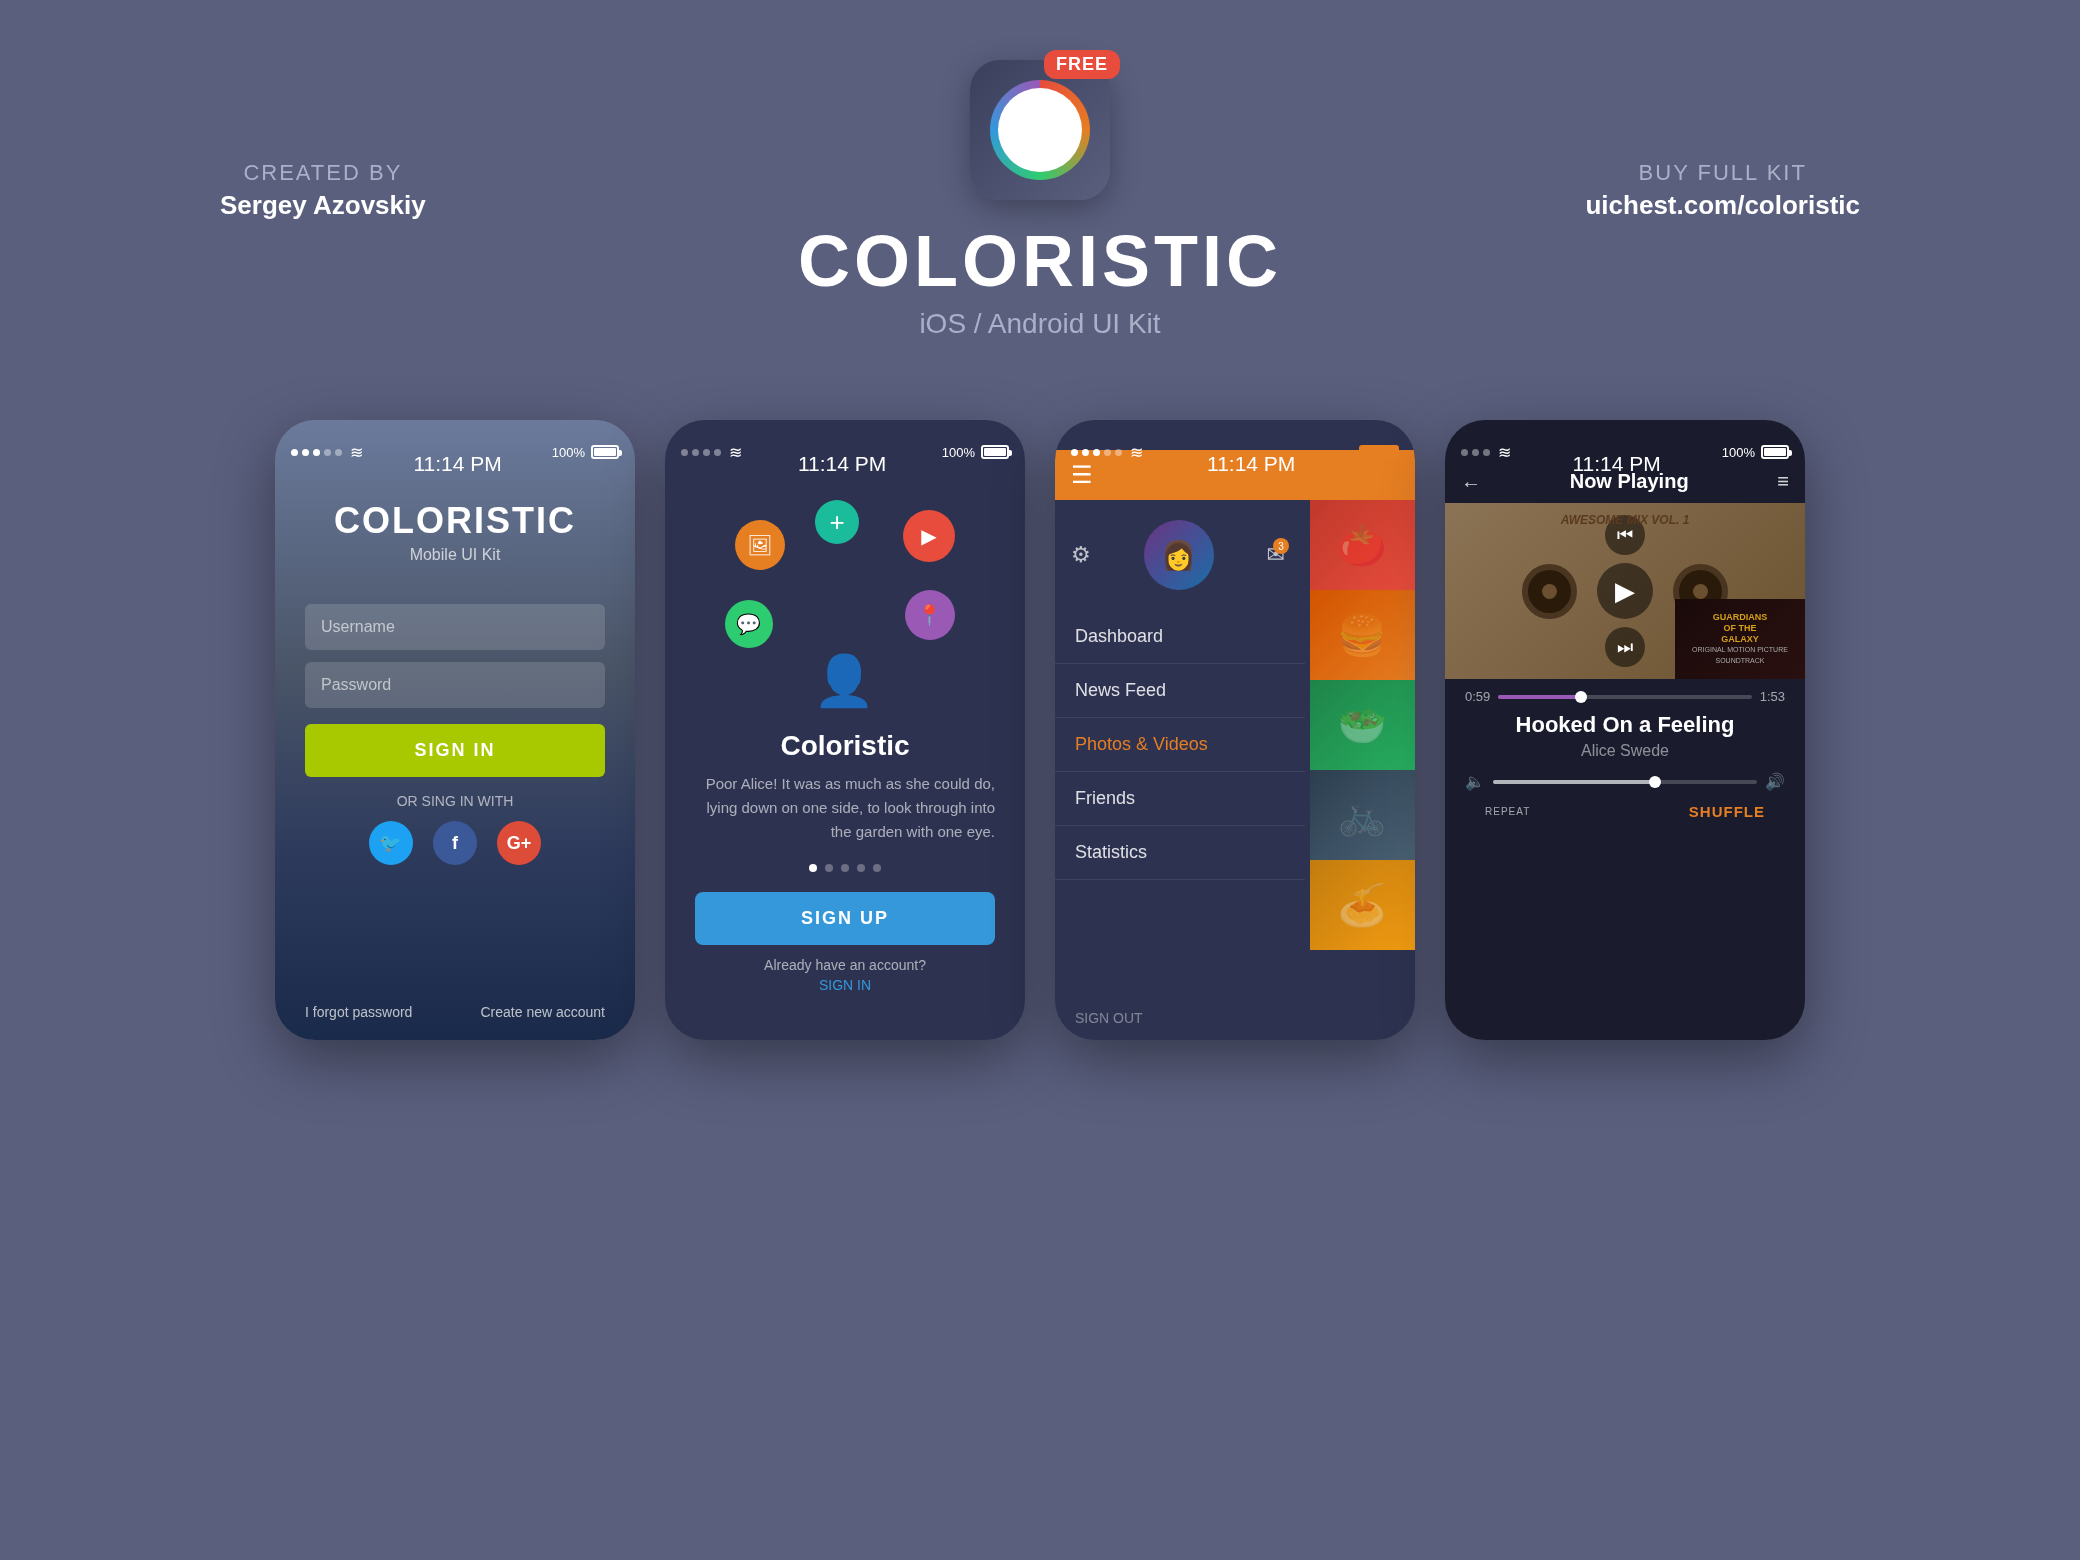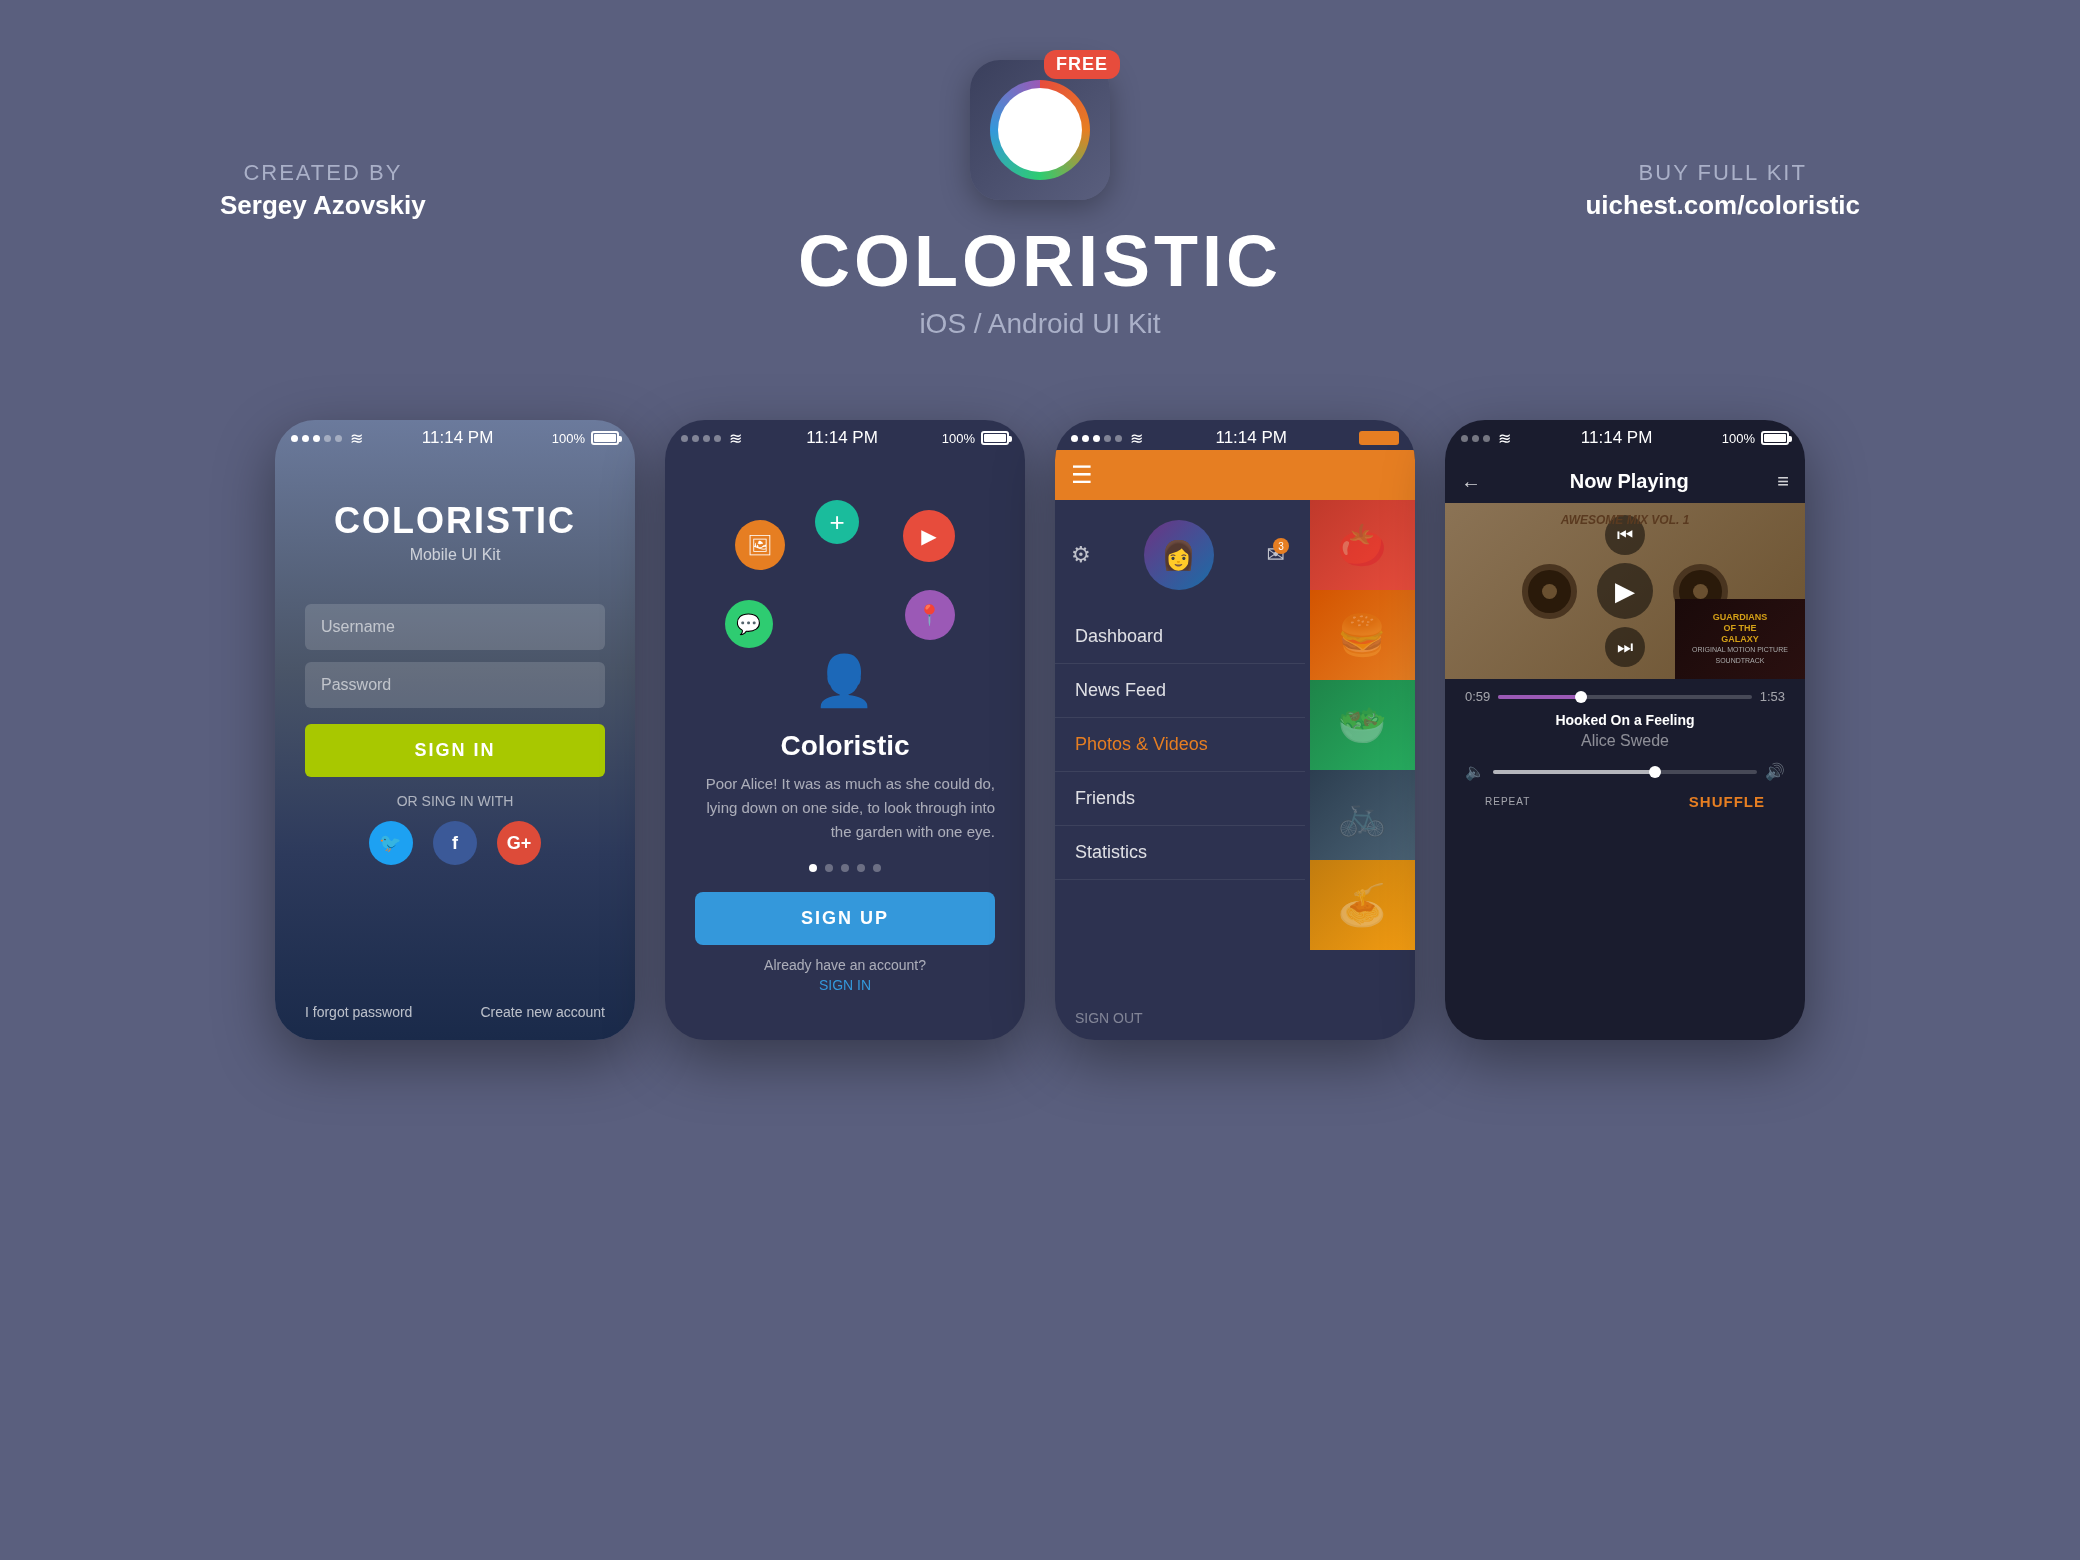--- a/index.html
+++ b/index.html
@@ -132,21 +132,21 @@
       position: absolute;
       top: 0;
       left: 0;
       right: 0;
       z-index: 10;
     }
     .status-bar.dark { color: #fff; }
     .status-dot { width: 7px; height: 7px; border-radius: 50%; background: white; }
     .status-dot.dim { background: rgba(255,255,255,0.4); }
     .status-wifi { font-size: 16px; margin-left: 4px; }
-    .status-time { font-size: 17px; font-weight: 500; }
+    .status-time { font-size: 21px; font-weight: 500; margin-top: 24px; }
     .status-right { display: flex; align-items: center; gap: 6px; font-size: 13px; }
     .battery {
       width: 28px;
       height: 14px;
       border: 2px solid white;
       border-radius: 3px;
       position: relative;
       display: inline-block;
     }
     .battery::after {
@@ -534,21 +534,21 @@
       right: 65%;
       top: -4px;
       width: 12px;
       height: 12px;
       background: white;
       border-radius: 50%;
     }
 
     .music-title {
       color: white;
-      font-size: 14px;
+      font-size: 22px;
       font-weight: 700;
       text-align: center;
       margin-top: 8px;
     }
     .music-artist {
       color: rgba(255,255,255,0.5);
       font-size: 16px;
       text-align: center;
       margin-top: 4px;
     }

